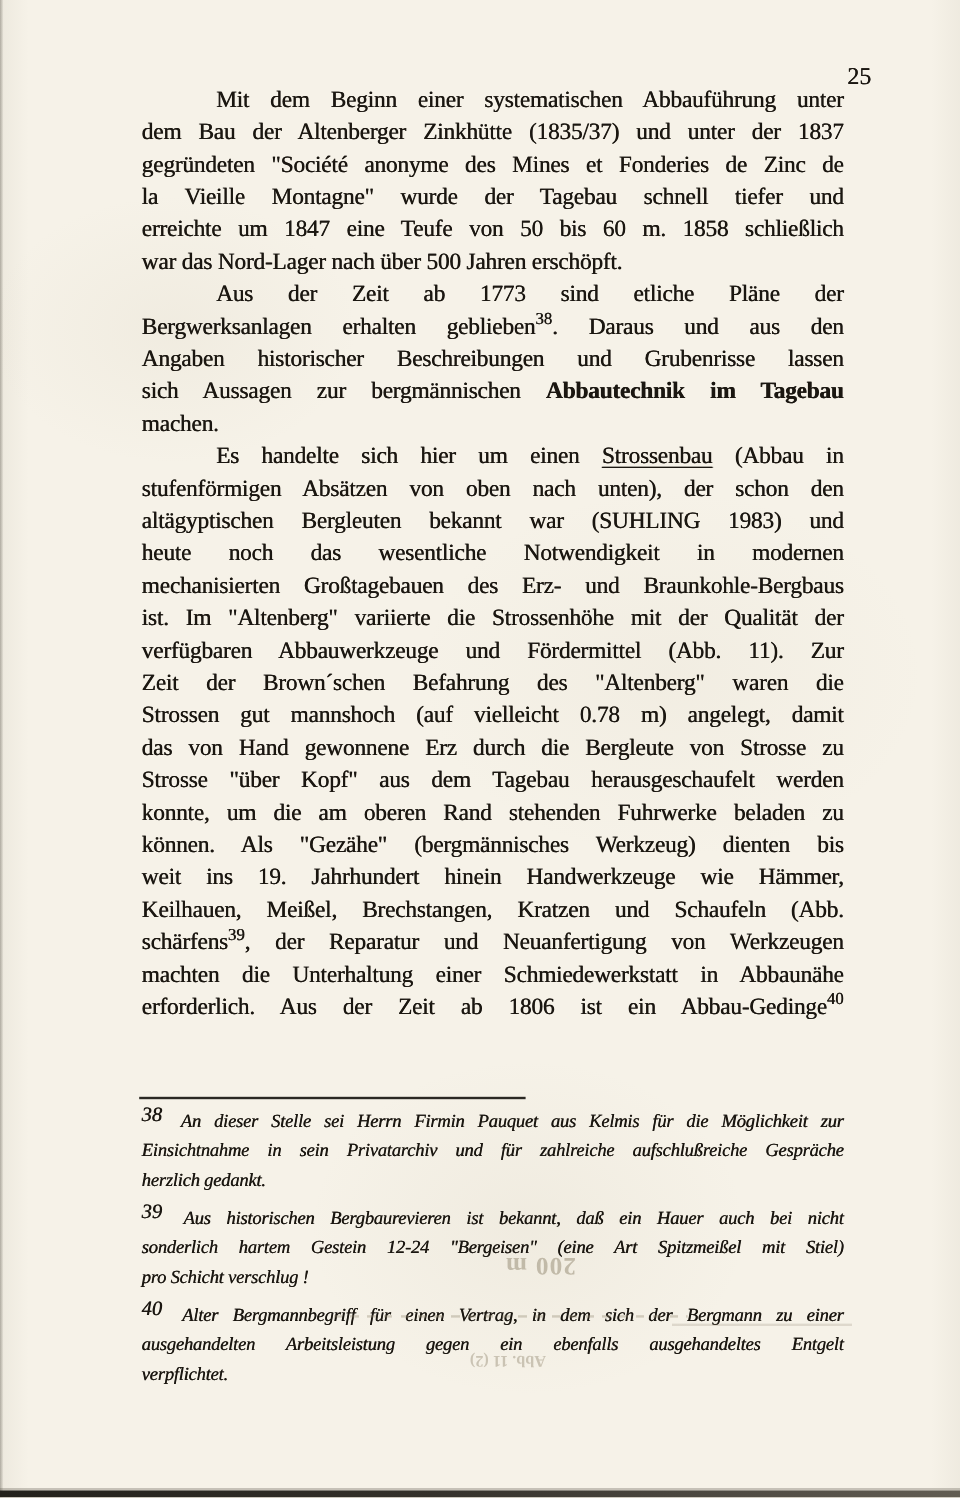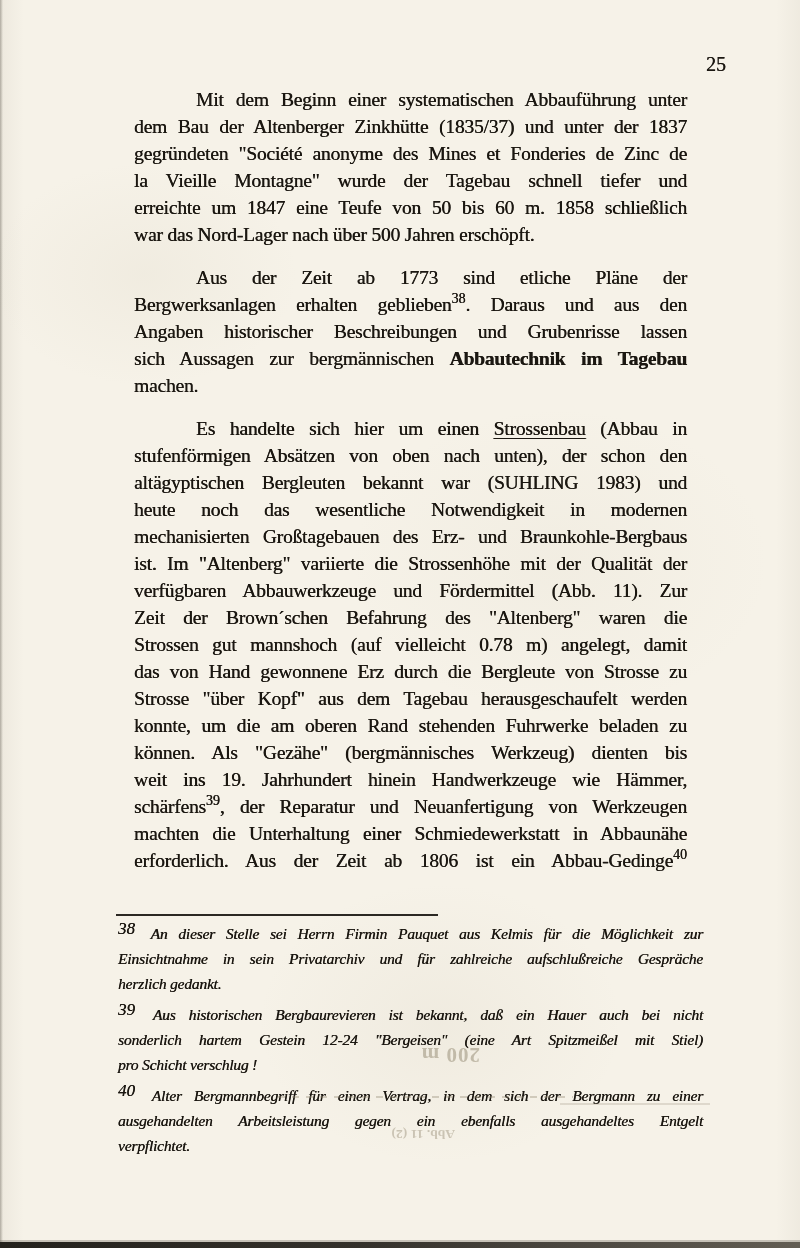--- a/index.html
+++ b/index.html
@@ -33,21 +33,21 @@
     position:absolute;top:28px;right:74px;
     font-size:20px;line-height:26px;
     text-shadow:0.35px 0 0 currentColor;
     margin-top:23px;
   }
   .bodytext{
     position:absolute;left:118px;top:70px;width:585px;
     font-size:19.5px;letter-spacing:-0.2px;
     text-shadow:0.35px 0 0 currentColor;
   }
-  .para{margin:16px;}
+  .para{margin:0;}
   .line{height:27px;line-height:27px;}
   .line.j{text-align:justify;text-align-last:justify;}
   .line.ind{text-indent:62px;}
   .bodytext sup{
     font-size:14px;line-height:0;position:relative;top:-1px;
     vertical-align:super;letter-spacing:0;
   }
   .bodytext b{font-weight:bold;}
   .bodytext u{text-underline-offset:3px;}
   .fnrule{
@@ -121,20 +121,21 @@
         <div class="line j">mechanisierten Großtagebauen des Erz- und Braunkohle-Bergbaus</div>
         <div class="line j">ist. Im "Altenberg" variierte die Strossenhöhe mit der Qualität der</div>
         <div class="line j">verfügbaren Abbauwerkzeuge und Fördermittel (Abb. 11). Zur</div>
         <div class="line j">Zeit der Brown´schen Befahrung des "Altenberg" waren die</div>
         <div class="line j">Strossen gut mannshoch (auf vielleicht 0.78 m) angelegt, damit</div>
         <div class="line j">das von Hand gewonnene Erz durch die Bergleute von Strosse zu</div>
         <div class="line j">Strosse "über Kopf" aus dem Tagebau herausgeschaufelt werden</div>
         <div class="line j">konnte, um die am oberen Rand stehenden Fuhrwerke beladen zu</div>
         <div class="line j">können. Als "Gezähe" (bergmännisches Werkzeug) dienten bis</div>
         <div class="line j">weit ins 19. Jahrhundert hinein Handwerkzeuge wie Hämmer,</div>
+        <div class="line j">Keilhauen, Meißel, Brechstangen, Kratzen und Schaufeln (Abb.</div>
         <div class="line j">schärfens<sup>39</sup>, der Reparatur und Neuanfertigung von Werkzeugen</div>
         <div class="line j">machten die Unterhaltung einer Schmiedewerkstatt in Abbaunähe</div>
         <div class="line j">erforderlich. Aus der Zeit ab 1806 ist ein Abbau-Gedinge<sup>40</sup></div>
       </div>
   </div>
 
   <div class="fnrule"></div>
 
   <div class="footnotes">
     <div class="fn">

